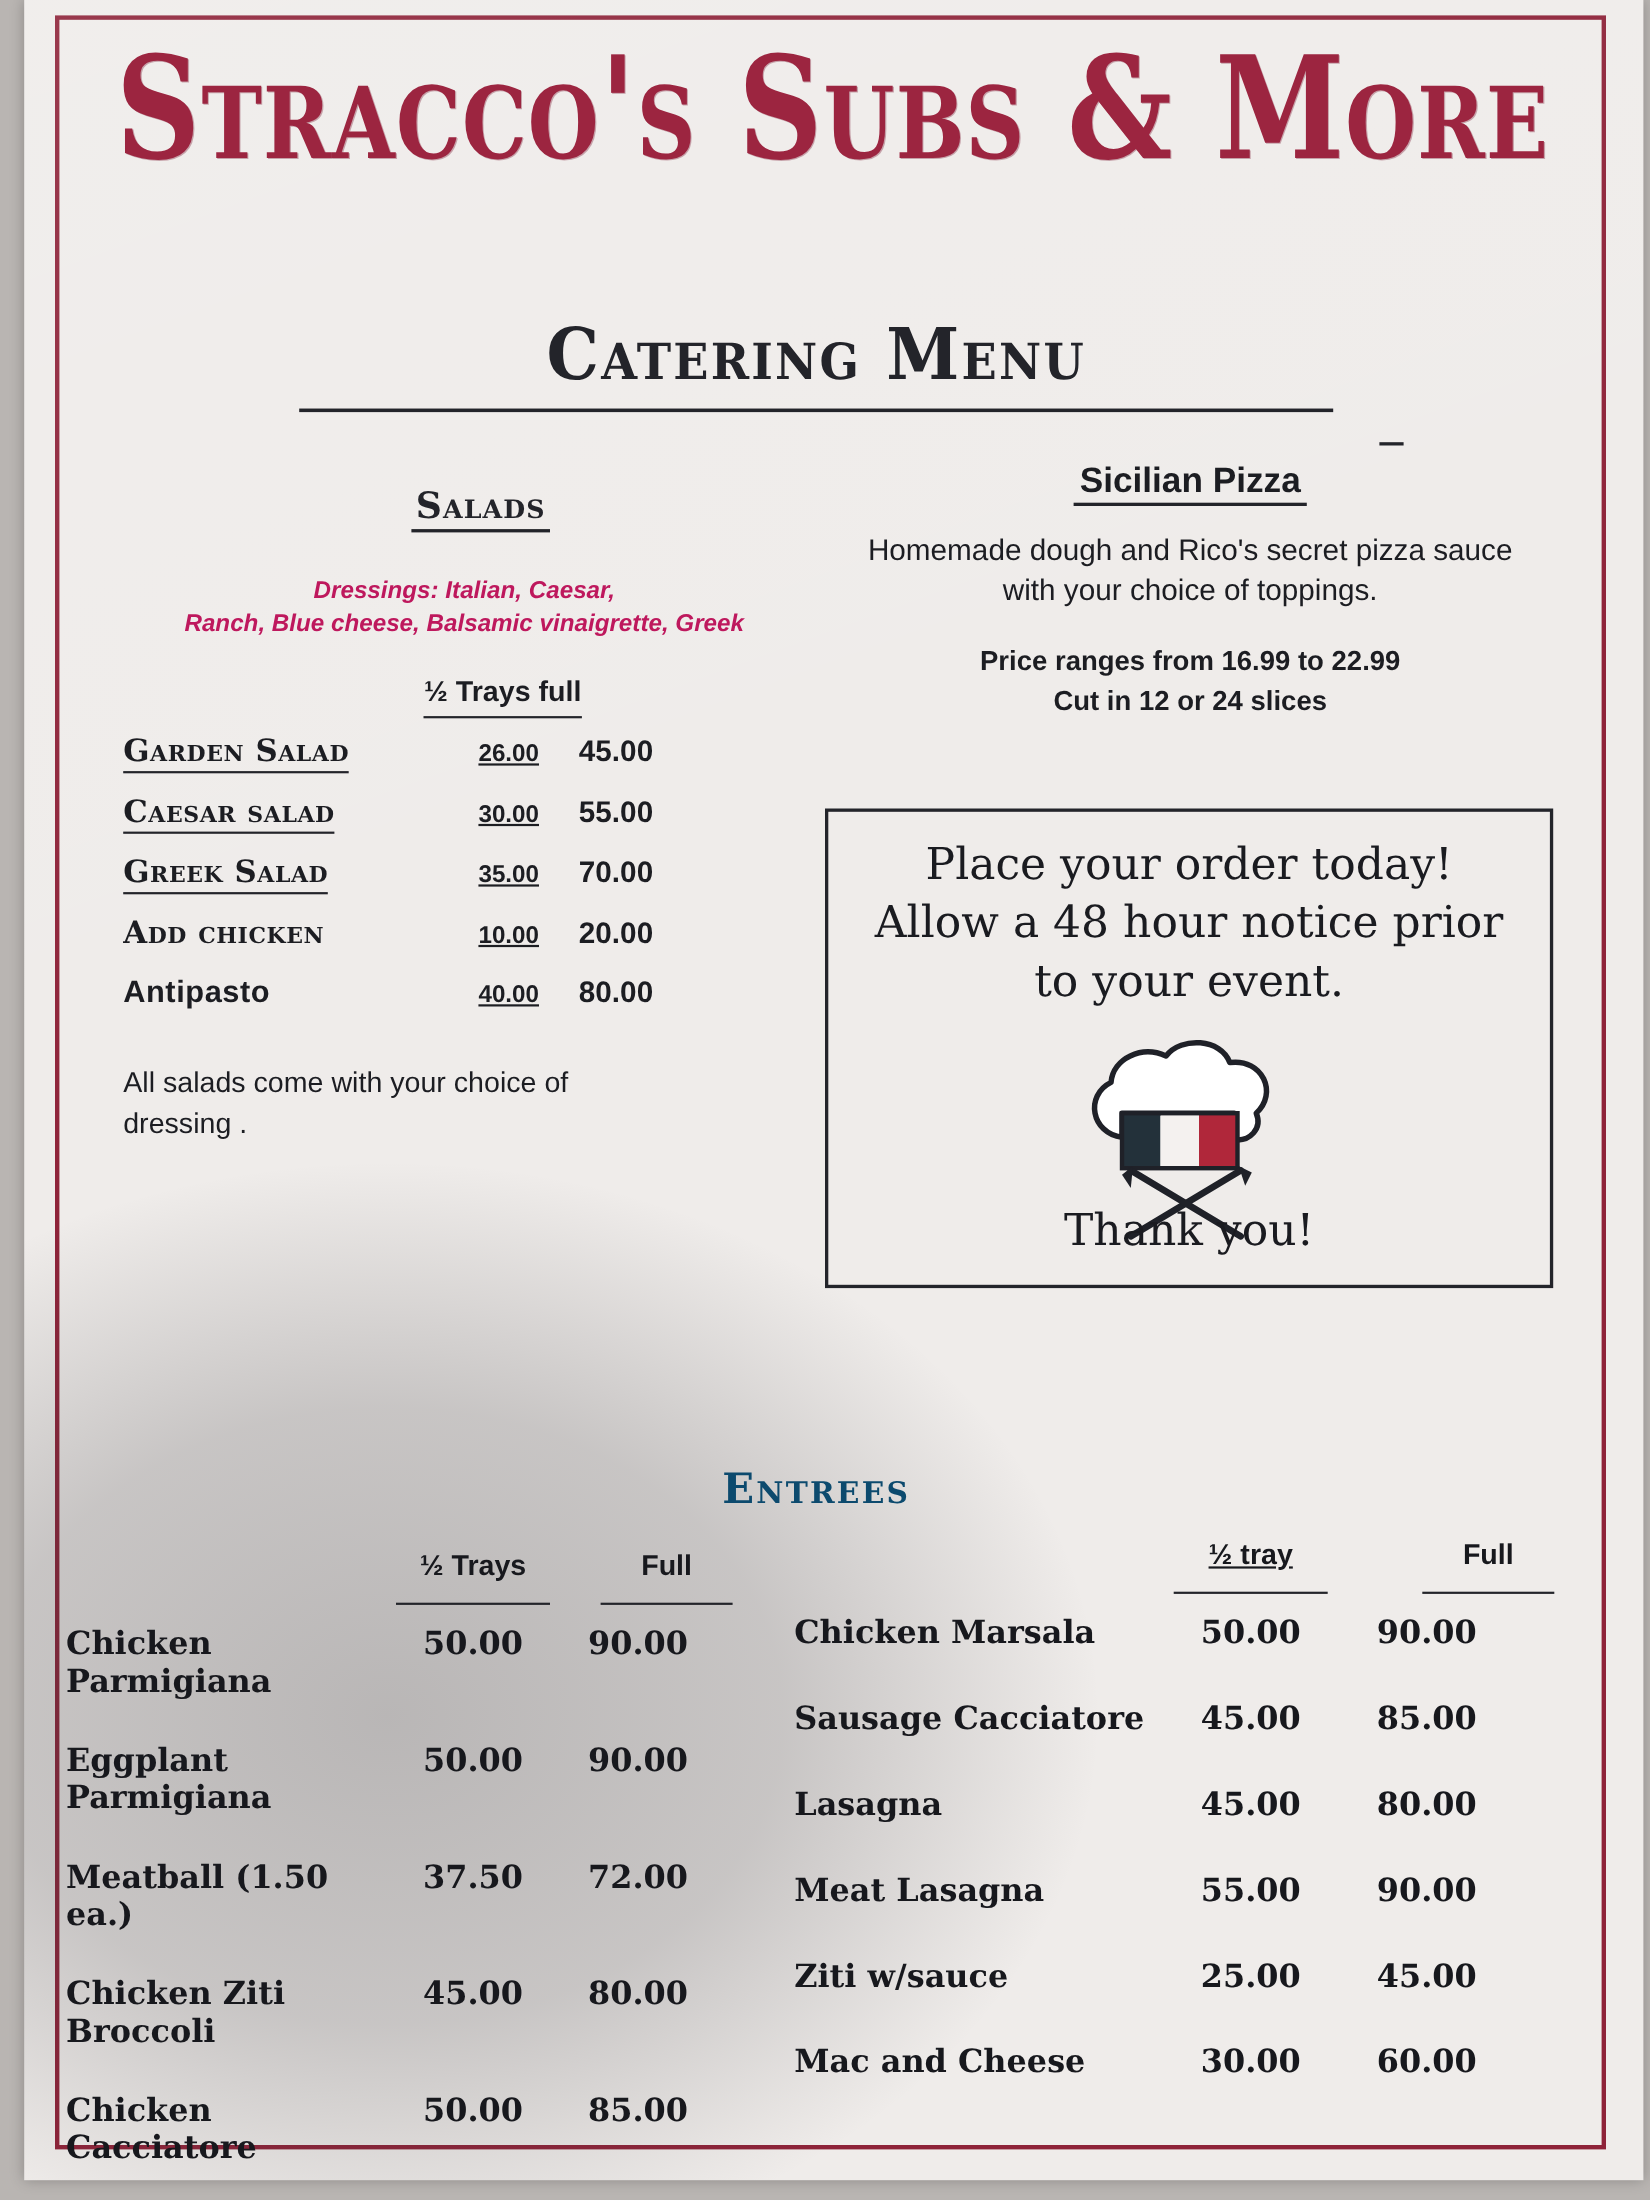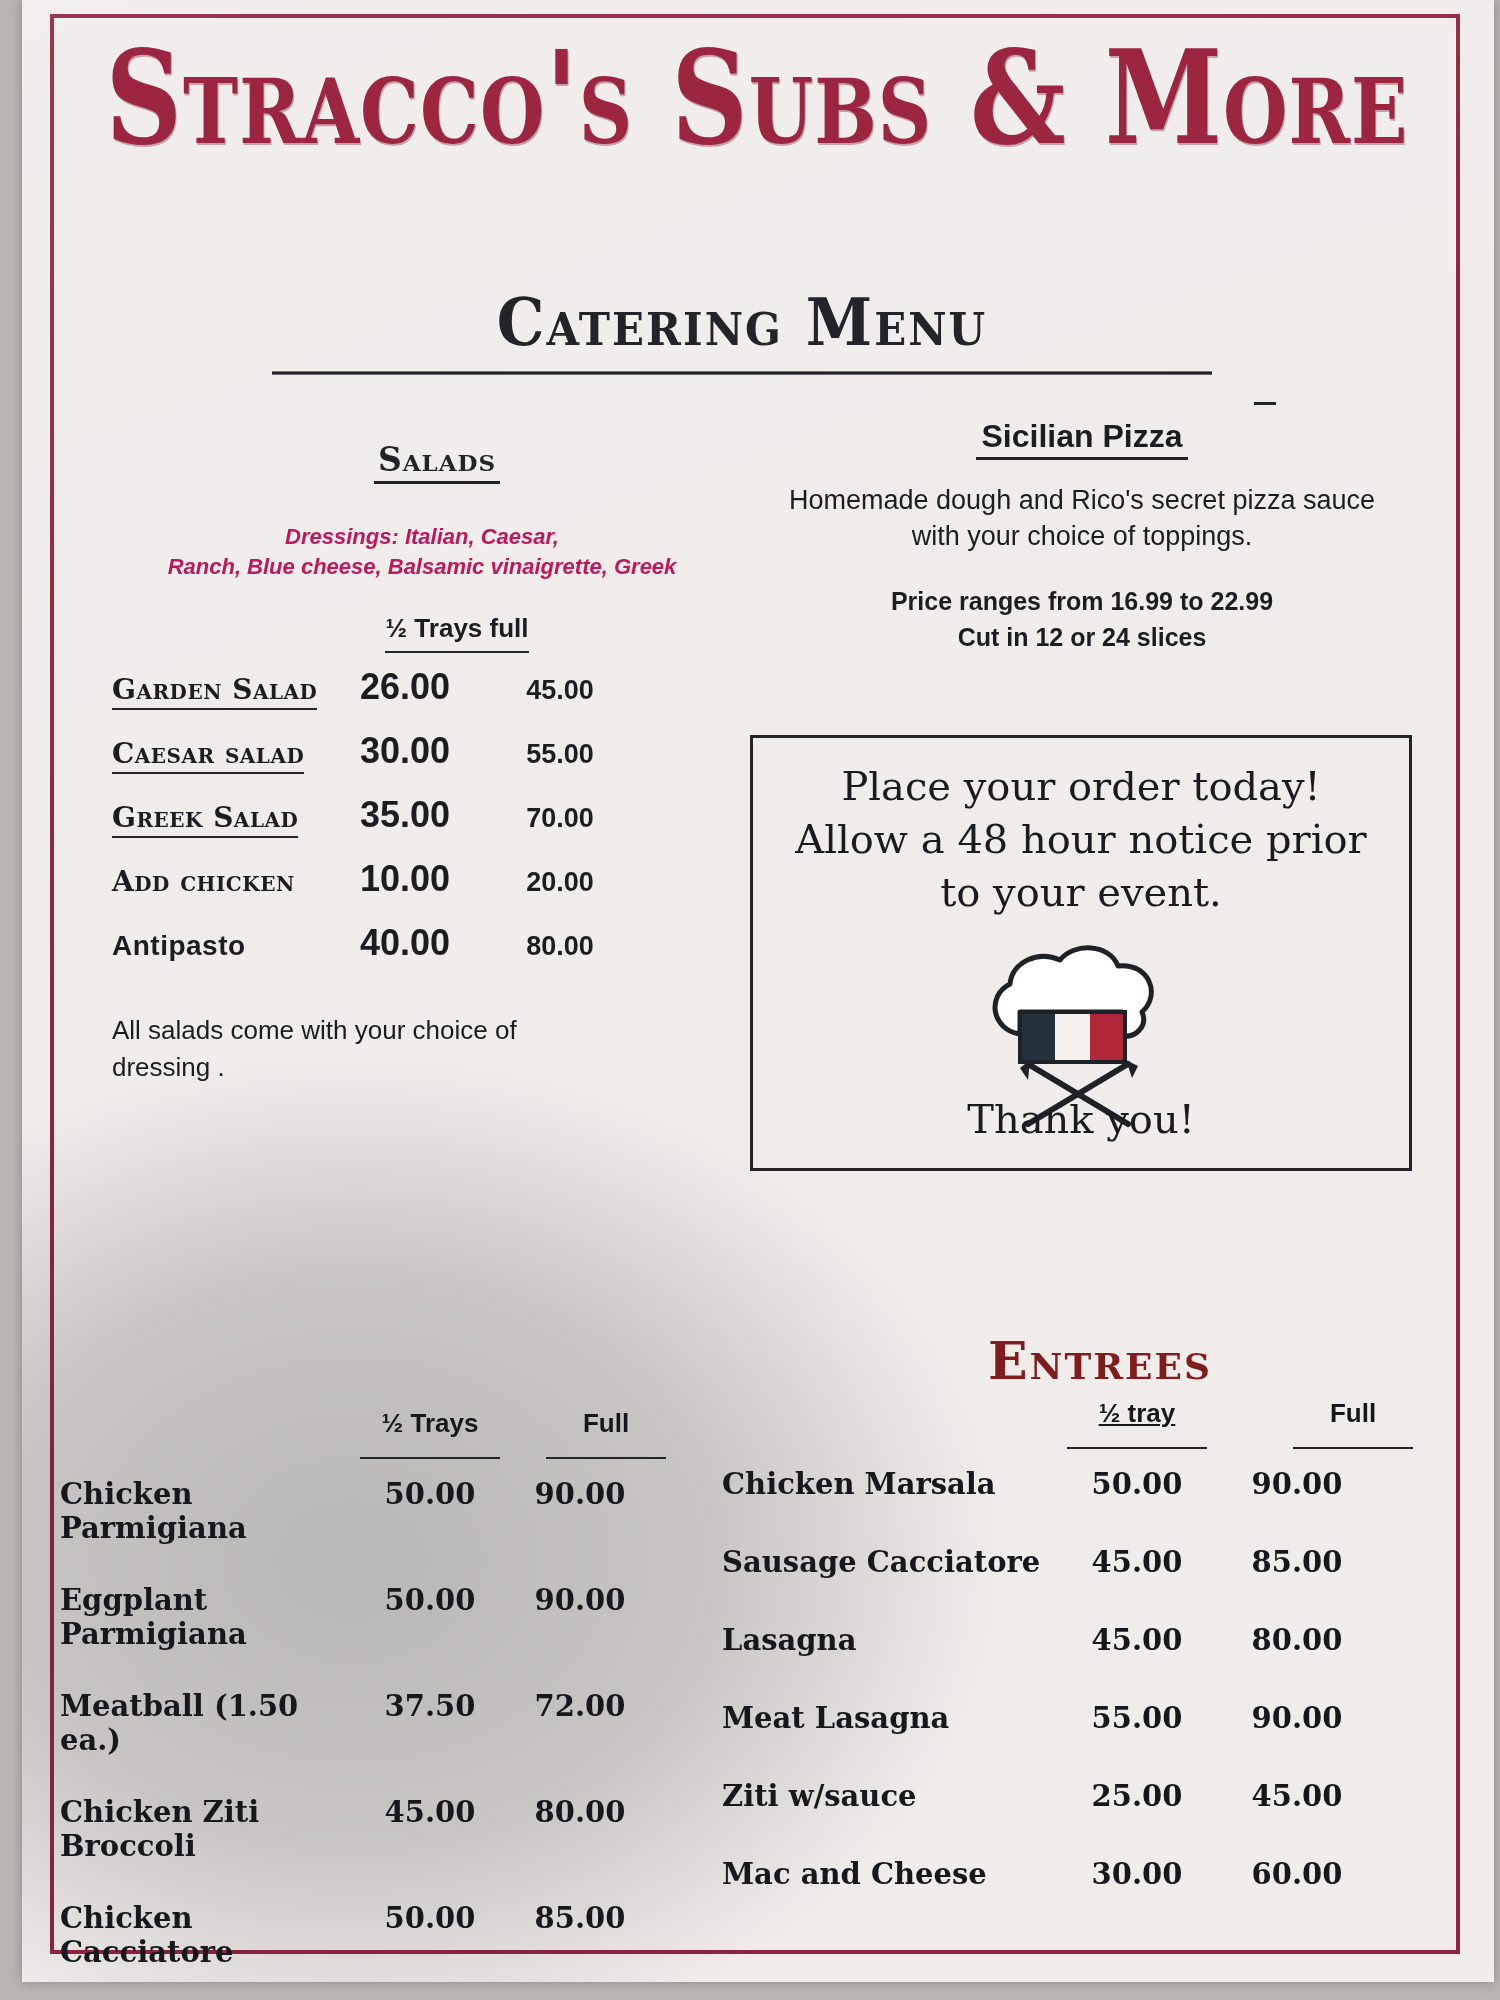--- a/index.html
+++ b/index.html
@@ -153,23 +153,24 @@
     font-weight: bold;
     font-size: 28px;
     letter-spacing: 0.5px;
   }
   .salad-row .nm.ul > span {
     border-bottom: 2px solid #23242a;
     padding-bottom: 2px;
   }
   .salad-row .half {
     width: 130px;
-    text-align: left;
-    font-weight: bold;
-    font-size: 36px;
+    text-align: right;
+    font-weight: bold;
+    font-size: 22px;
+    text-decoration: underline;
   }
   .salad-row .full {
     width: 140px;
     text-align: center;
     font-weight: bold;
     font-size: 27px;
   }
   .salad-row.plain .nm {
     font-variant: normal;
     font-family: "Liberation Sans", sans-serif;
@@ -255,27 +256,27 @@
     width: 210px;
     height: 220px;
   }
 
   
   .entrees-hdr {
     position: absolute;
     left: 250px;
     top: 1330px;
     width: 940px;
-    text-align: right;
-    font-family: "DejaVu Serif", serif;
-    font-weight: bold;
-    font-size: 52px;
+    text-align: center;
+    font-family: "DejaVu Serif", serif;
+    font-weight: bold;
+    font-size: 38px;
     font-variant: small-caps;
     letter-spacing: 2px;
-    color: #7f1d1d;
+    color: #0c4a6e;
   }
 
   .ent-col { position: absolute; color: #17181d; }
   #ent-left  { left: 38px;  top: 1408px; width: 640px; }
   #ent-right { left: 700px; top: 1398px; width: 700px; }
 
   .ent-hdr-row {
     display: flex;
     font-size: 26px;
     font-weight: bold;

